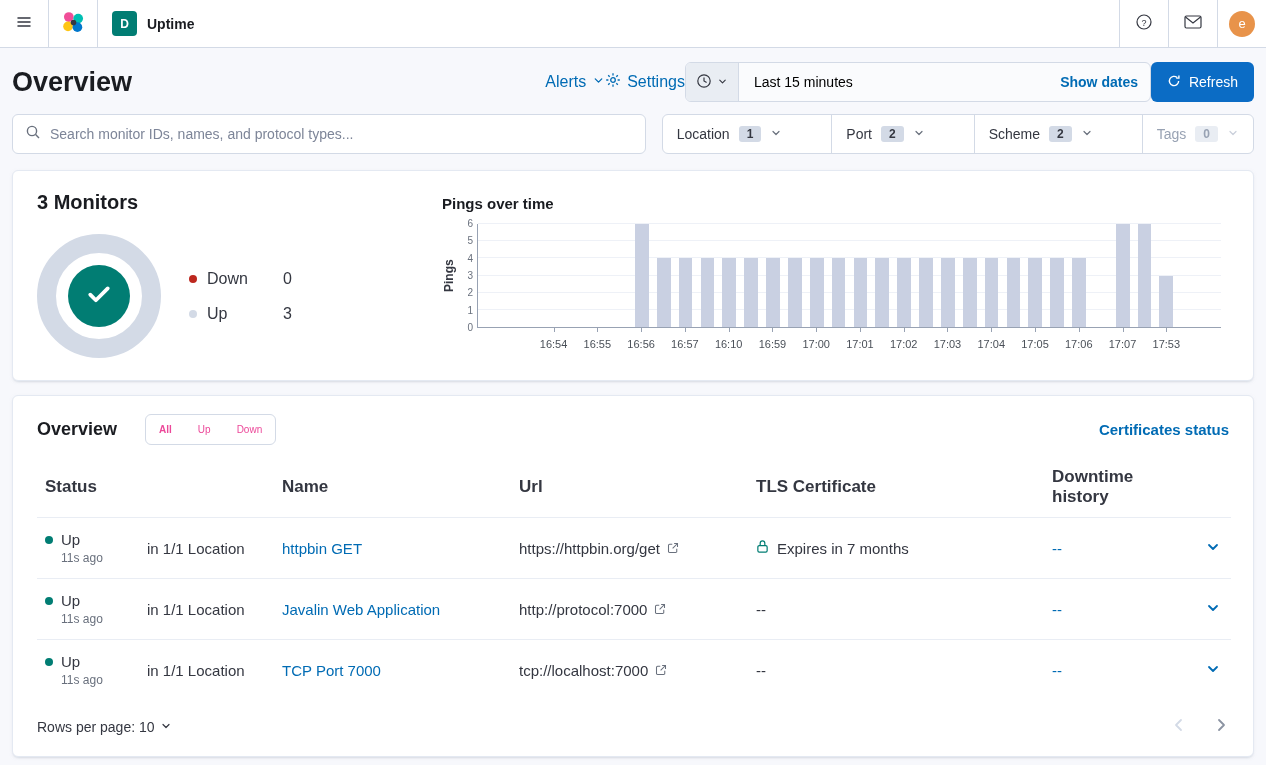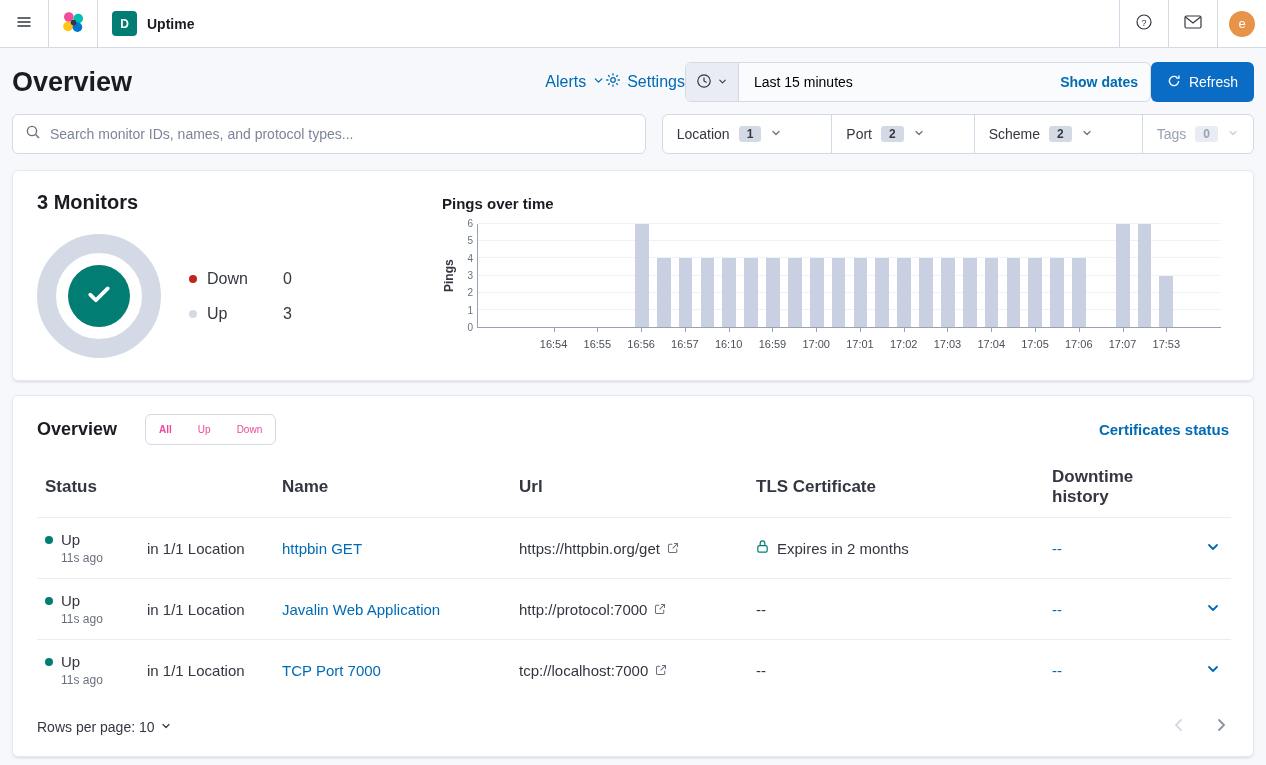--- a/index.html
+++ b/index.html
@@ -412,21 +412,21 @@
                   <path d="M9.5 2H14v4.5M14 2L7.5 8.5"></path>
                 </svg></span>
             </div>
         </td>
         <td>
           <div class="tls-cell">
               <span><svg width="13" height="15" viewBox="0 0 14 16" fill="none" stroke="#017d73" stroke-width="1.3">
                   <rect x="2" y="7" width="10" height="7" rx="1.5"></rect>
                   <path d="M4.5 7V4.5a2.5 2.5 0 0 1 5 0V7"></path>
                 </svg></span>
-              <span>Expires in 2 months</span>
+              <span>Expires in 7 months</span>
             </div>
         </td>
         <td class="downtime">--</td>
         <td>
           <button class="expand-btn">
               <span><svg width="16" height="16" viewBox="0 0 16 16" fill="none">
                   <path d="M4 6l4 4 4-4" stroke="currentColor" stroke-width="1.8" stroke-linecap="round" stroke-linejoin="round"></path>
                 </svg></span>
             </button>
         </td>

